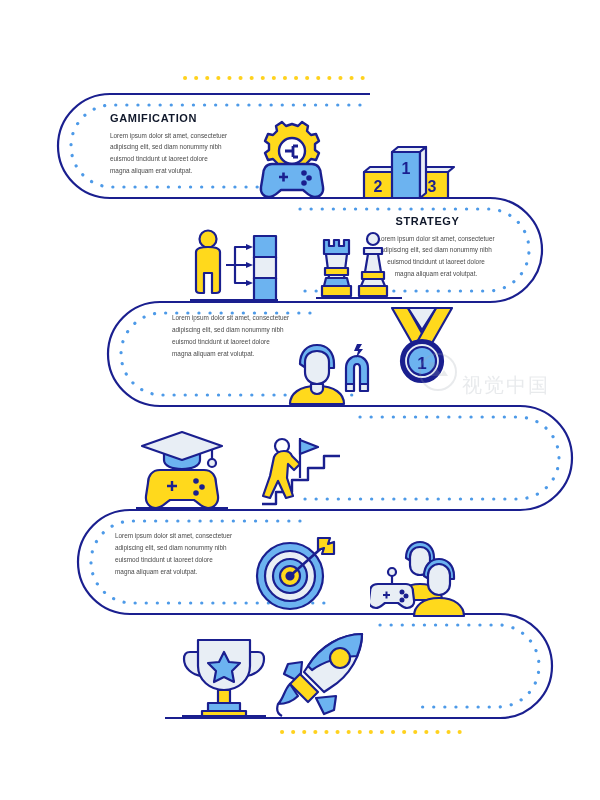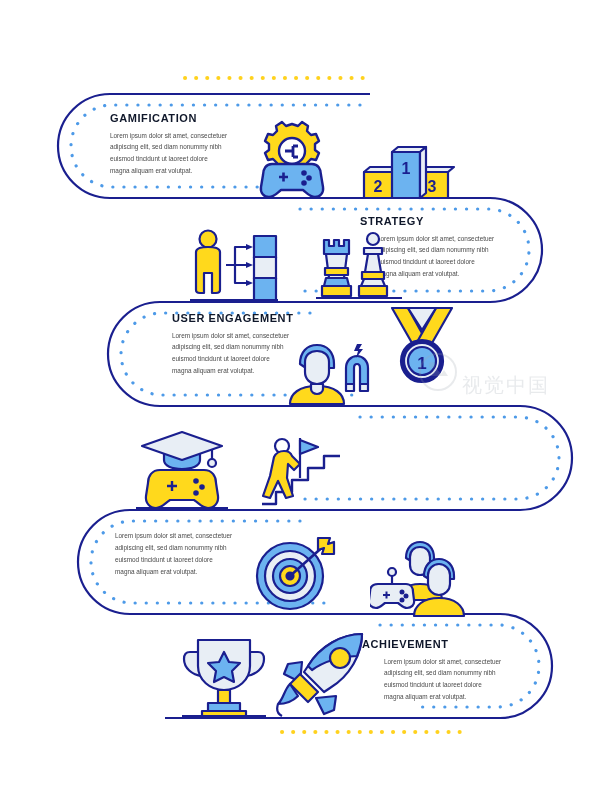--- a/index.html
+++ b/index.html
@@ -13,21 +13,21 @@
   .step{position:absolute;}
   .step-title{
     font-weight:bold;font-size:11px;letter-spacing:.6px;
     color:#0f172a;line-height:1.15;margin:0 0 5px 0;
     text-transform:uppercase;font-stretch:condensed;
   }
   .step-body{
     font-size:6.4px;line-height:1.85;color:#4a4a4a;margin:0;
     max-width:118px;
   }
-  .step.right .step-title,.step.right .step-body{text-align:left;}
+  .step.right .step-title,.step.right .step-body{text-align:center;}
   .step.right .step-body{margin-left:auto;}
   .step.left .step-title,.step.left .step-body{text-align:left;}
   .icon{position:absolute;}
   .wm{
     position:absolute;right:6px;top:352px;width:176px;height:64px;
     opacity:.22;pointer-events:none;
   }
   .wm-txt{
     font-size:20px;color:#9aa3ad;letter-spacing:2px;
     position:absolute;left:44px;top:20px;white-space:nowrap;
@@ -125,21 +125,20 @@
       <path fill="#e8eef5" d="M48 20 h18 v6 h-18z"></path>
       <path fill="#e8eef5" d="M52 26 h10 l4 24 h-18z"></path>
       <rect x="46" y="44" width="22" height="7" fill="#ffd91c"></rect>
       <path fill="#e8eef5" d="M48 51 h18 l3 7 h-24z"></path>
       <path fill="#ffd91c" d="M43 58 h28 v10 h-28z"></path>
       <path fill="none" d="M0 70 h86"></path>
     </g>
   </svg>
 
   <div class="step left" style="left:172px;top:312px;width:140px;">
-    <div class="step-title">USER ENGAGEMENT</div>
     <div class="step-body">Lorem ipsum dolor sit amet, consectetuer adipiscing elit, sed diam nonummy nibh euismod tincidunt ut laoreet dolore magna aliquam erat volutpat.</div>
   </div>
 
   <svg class="icon" style="left:286px;top:342px;" width="86" height="64" viewBox="0 0 86 64">
     <g stroke="#1a1f8f" stroke-width="2.2" stroke-linejoin="round">
       <path fill="#6cb3f0" d="M14 22 c0-12 7-19 17-19 s17 7 17 19 v4 h-6 c-2-6 -6-9 -11-9 -4 0 -8 2 -11 6 v3z"></path>
       <path fill="#e8eef5" d="M19 20 c0-7 5-11 12-11 s12 4 12 11 v10 c0 7 -5 12 -12 12 s-12-5 -12-12z"></path>
       <path fill="#ffd91c" d="M4 62 c0-10 9-18 27-18 s27 8 27 18z"></path>
       <path fill="#e8eef5" d="M25 42 h12 v5 c0 3 -3 5 -6 5 s-6-2 -6-5z"></path>
       <path fill="#6cb3f0" d="M60 26 c0-7 5-12 11-12 s11 5 11 12 v16 h-8 v-16 c0-2 -1-4 -3-4 s-3 2 -3 4 v16 h-8z"></path>
@@ -214,24 +213,20 @@
       <path fill="none" stroke-width="2.2" d="M22 35 v8"></path>
       <circle cx="22" cy="32" r="4" fill="#e8eef5"></circle>
       <path fill="#e8eef5" d="M8 44 h28 c5 0 7 4 7 8 l1 8 c1 5 -3 8 -7 8 -4 0 -6-3 -9-5 h-13 c-3 2 -5 5 -9 5 -4 0 -8-3 -7-8 l1-8 c0-4 2-8 8-8z"></path>
       <path stroke-width="2" d="M13 55 h7 M16.5 51.5 v7"></path>
       <circle cx="32" cy="52" r="1.4" fill="#1a1f8f"></circle>
       <circle cx="36" cy="56" r="1.4" fill="#1a1f8f"></circle>
       <circle cx="32" cy="60" r="1.4" fill="#1a1f8f"></circle>
     </g>
   </svg>
 
-  <div class="step right" style="left:362px;top:638px;width:140px;">
-    <div class="step-title">ACHIEVEMENT</div>
-    <div class="step-body">Lorem ipsum dolor sit amet, consectetuer adipiscing elit, sed diam nonummy nibh euismod tincidunt ut laoreet dolore magna aliquam erat volutpat.</div>
-  </div>
 
   <svg class="icon" style="left:182px;top:630px;" width="84" height="88" viewBox="0 0 84 88">
     <g stroke="#1a1f8f" stroke-width="2.2" stroke-linejoin="round">
       <path fill="#e8eef5" d="M20 22 h-12 c-4 0 -6 3 -6 7 0 9 8 16 18 17z"></path>
       <path fill="#e8eef5" d="M64 22 h12 c4 0 6 3 6 7 0 9 -8 16 -18 17z"></path>
       <path fill="#e8eef5" d="M16 10 h52 v26 c0 14 -12 24 -26 24 s-26-10 -26-24z"></path>
       <path fill="#6cb3f0" d="M42 22 l5 10 11 1 -8 8 2 11 -10-5 -10 5 2-11 -8-8 11-1z"></path>
       <path fill="#ffd91c" d="M36 60 h12 v13 h-12z"></path>
       <path fill="#6cb3f0" d="M26 73 h32 v8 h-32z"></path>
       <path fill="#ffd91c" d="M20 81 h44 v7 h-44z"></path>

